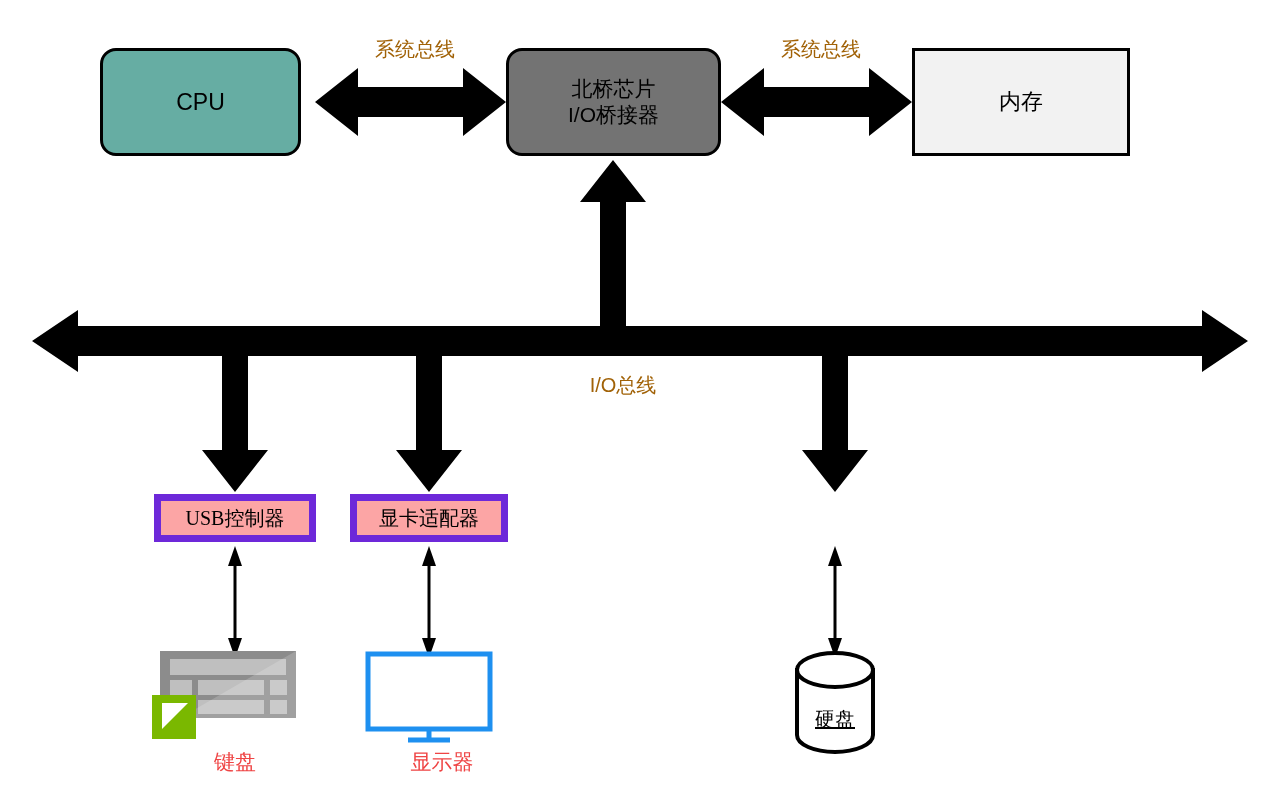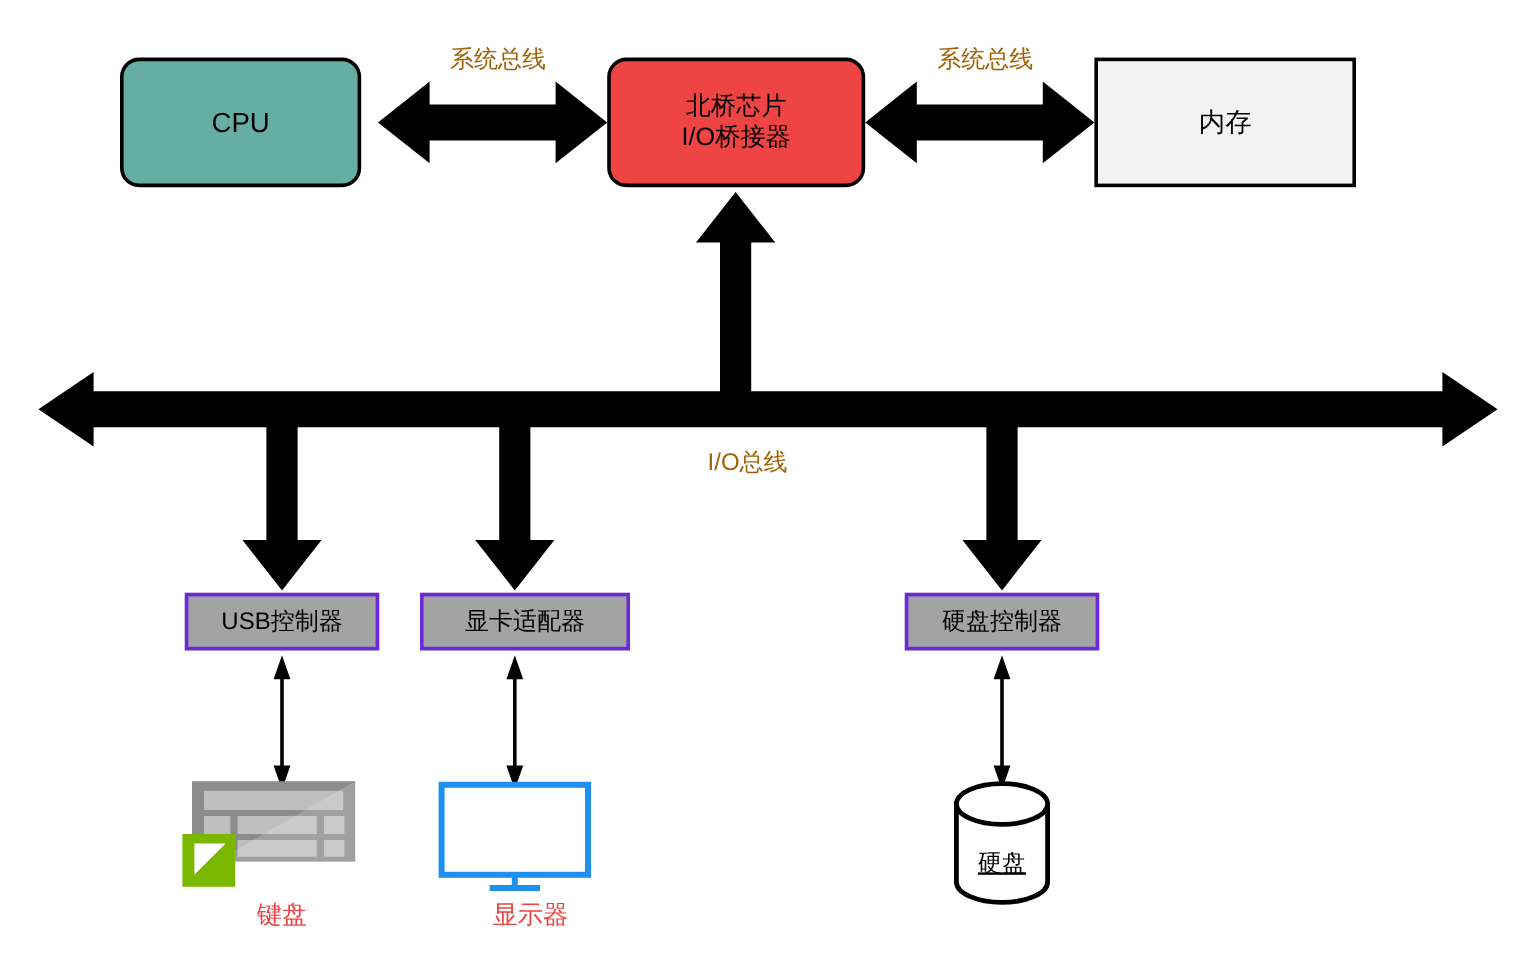--- a/index.html
+++ b/index.html
@@ -37,39 +37,40 @@
     line-height: 1.25;
   }
   .cpu-box {
     left: 100px; top: 48px; width: 201px; height: 108px;
     background: #66ada3;
     border-radius: 16px;
     font-size: 23px;
   }
   .nb-box {
     left: 506px; top: 48px; width: 215px; height: 108px;
-    background: #ef4444;
+    background: #737373;
     border-radius: 16px;
     font-size: 21px;
   }
   .mem-box {
     left: 912px; top: 48px; width: 218px; height: 108px;
     background: #f2f2f2;
     border-radius: 0;
     font-size: 22px;
   }
   .ctrl-box {
-    background: #a3a3a3;
-    border: 3px solid #6d28d9;
+    background: #fca5a5;
+    border: 7px solid #6d28d9;
     border-radius: 0;
     font-size: 20px;
     height: 48px;
+    font-family: Liberation Serif, serif;
   }
   .ctrl-usb  { left: 154px; top: 494px; width: 162px; }
-  .ctrl-gpu  { left: 350px; top: 494px; width: 175px; }
+  .ctrl-gpu  { left: 350px; top: 494px; width: 158px; }
   .ctrl-hdd  { left: 754px; top: 494px; width: 162px; }
 
   .bus-label {
     position: absolute;
     font-size: 20px;
     color: #a16207;
     white-space: nowrap;
     text-align: center;
   }
   .dev-label {
@@ -186,23 +187,20 @@
   </div>
 
   <div class="node-box ctrl-box ctrl-usb">
     <span>USB控制器</span>
   </div>
 
   <div class="node-box ctrl-box ctrl-gpu">
     <span>显卡适配器</span>
   </div>
 
-  <div class="node-box ctrl-box ctrl-hdd">
-    <span>硬盘控制器</span>
-  </div>
 
   <div class="bus-label" style="left:350px; top:36px; width:130px;">系统总线</div>
 
   <div class="bus-label" style="left:756px; top:36px; width:130px;">系统总线</div>
 
   <div class="bus-label" style="left:563px; top:372px; width:120px;">I/O总线</div>
 
   <div class="dev-label" style="left:175px; top:748px; width:120px;">键盘</div>
 
   <div class="dev-label" style="left:382px; top:748px; width:120px;">显示器</div>

